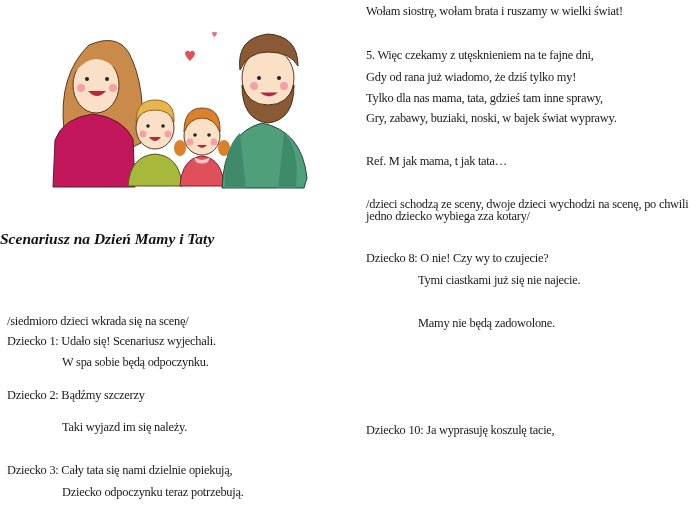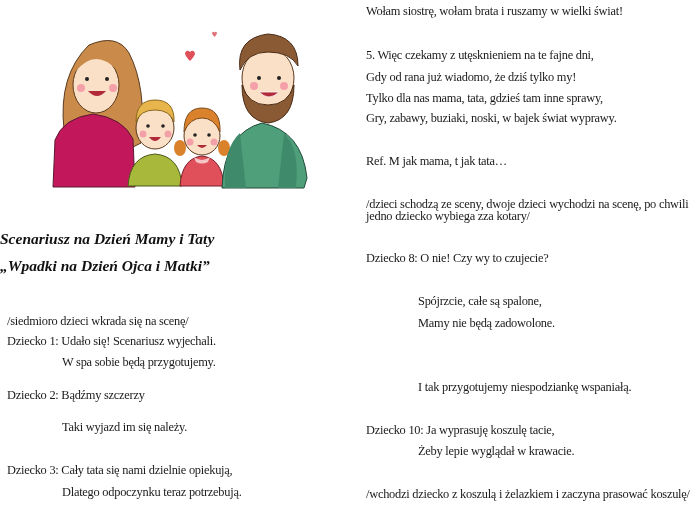--- a/index.html
+++ b/index.html
@@ -81,39 +81,35 @@
       <path d="M240 70 q-4 -32 28 -36 q30 2 30 32 q-8 -14 -30 -14 q-20 0 -28 18z" fill="#8a5a34" stroke="#4a2a14" stroke-width="1"></path>
       <circle cx="259" cy="78" r="2" fill="#222"></circle>
       <circle cx="279" cy="78" r="2" fill="#222"></circle>
       <circle cx="254" cy="86" r="4" fill="#f4a0a8"></circle>
       <circle cx="284" cy="86" r="4" fill="#f4a0a8"></circle>
       <path d="M259 92 q10 10 20 0z" fill="#b02a3a" stroke="#fff" stroke-width="0.8"></path>
     </g>
   </svg>
 
   <div class="title" style="top:229px">Scenariusz na Dzień Mamy i Taty</div>
-  <div class="title" style="top:256px">„Wpadki na Dzień Ojca i Matki”</div>
 
   <div class="line" style="left:7px; top:314px">/siedmioro dzieci wkrada się na scenę/</div>
   <div class="line" style="left:7px; top:334px">Dziecko 1: Udało się! Scenariusz wyjechali.</div>
-  <div class="line" style="left:62px; top:355px">W spa sobie będą przygotujemy.</div>
+  <div class="line" style="left:62px; top:355px">W spa sobie będą odpoczynku.</div>
   <div class="line" style="left:7px; top:388px">Dziecko 2: Bądźmy szczerzy</div>
   <div class="line" style="left:62px; top:420px">Taki wyjazd im się należy.</div>
   <div class="line" style="left:7px; top:463px">Dziecko 3: Cały tata się nami dzielnie opiekują,</div>
-  <div class="line" style="left:62px; top:485px">Dlatego odpoczynku teraz potrzebują.</div>
+  <div class="line" style="left:62px; top:485px">Dziecko odpoczynku teraz potrzebują.</div>
 
   <div class="line" style="left:366px; top:4px">Wołam siostrę, wołam brata i ruszamy w wielki świat!</div>
   <div class="line" style="left:366px; top:48px">5. Więc czekamy z utęsknieniem na te fajne dni,</div>
   <div class="line" style="left:366px; top:70px">Gdy od rana już wiadomo, że dziś tylko my!</div>
   <div class="line" style="left:366px; top:91px">Tylko dla nas mama, tata, gdzieś tam inne sprawy,</div>
   <div class="line" style="left:366px; top:154px">Ref. M jak mama, t jak tata…</div>
   <div class="line" style="left:366px; top:111px">Gry, zabawy, buziaki, noski, w bajek świat wyprawy.</div>
   <div class="line" style="left:366px; top:209px">jedno dziecko wybiega zza kotary/</div>
   <div class="line" style="left:366px; top:197px">/dzieci schodzą ze sceny, dwoje dzieci wychodzi na scenę, po chwili</div>
   <div class="line" style="left:366px; top:251px">Dziecko 8: O nie! Czy wy to czujecie?</div>
-  <div class="line" style="left:418px; top:294px">Spójrzcie, całe są spalone,</div>
+  <div class="line" style="left:418px; top:273px">Tymi ciastkami już się nie najecie.</div>
   <div class="line" style="left:418px; top:316px">Mamy nie będą zadowolone.</div>
-  <div class="line" style="left:418px; top:380px">I tak przygotujemy niespodziankę wspaniałą.</div>
   <div class="line" style="left:366px; top:423px">Dziecko 10: Ja wyprasuję koszulę tacie,</div>
-  <div class="line" style="left:418px; top:444px">Żeby lepie wyglądał w krawacie.</div>
-  <div class="line" style="left:366px; top:487px">/wchodzi dziecko z koszulą i żelazkiem i zaczyna prasować koszulę/</div>
 
 </div>
 
 </body></html>

